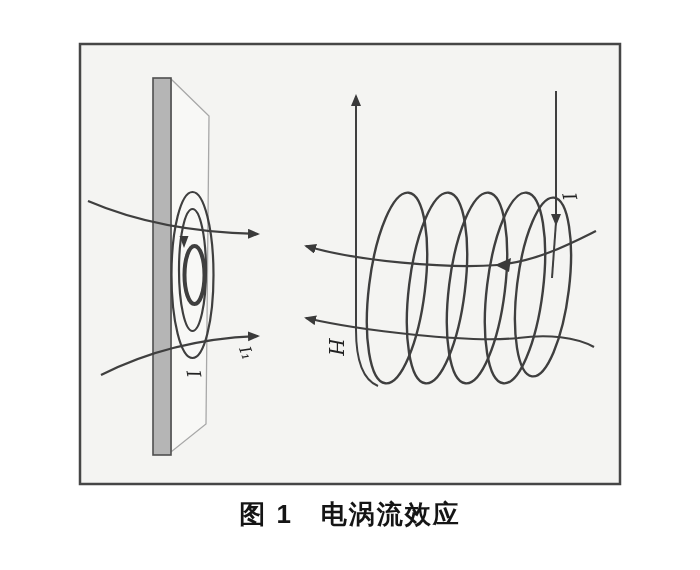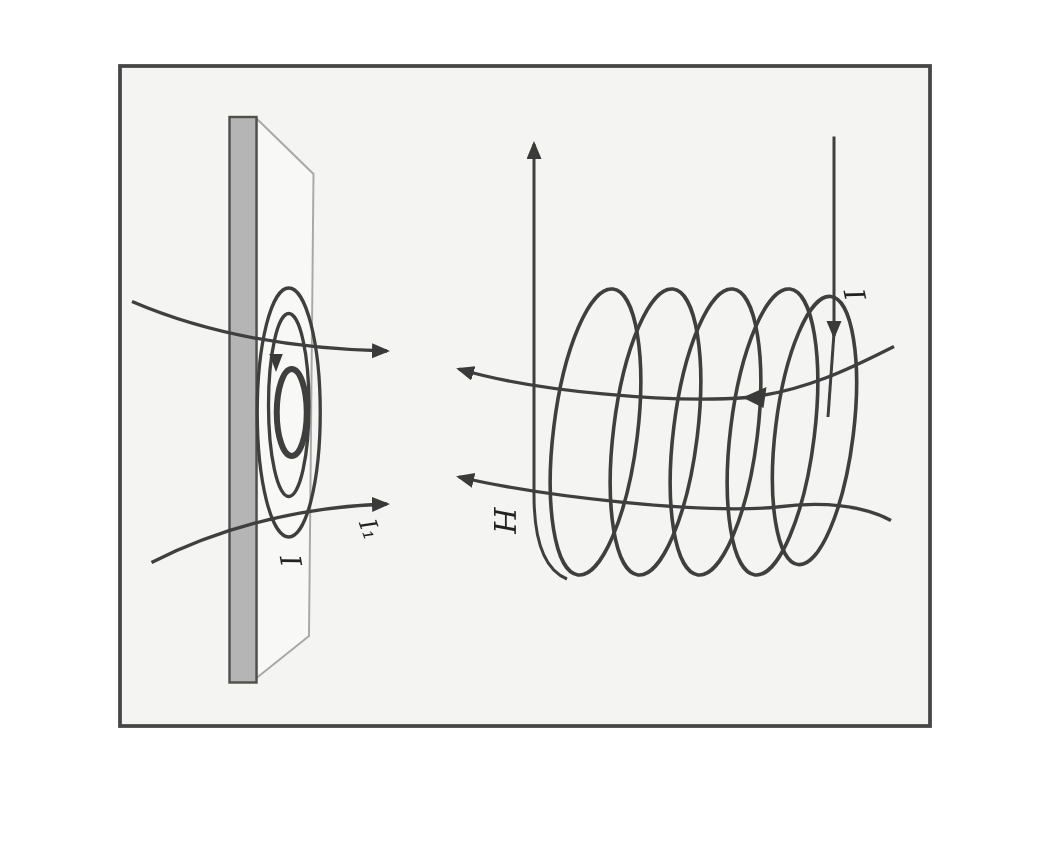--- a/index.html
+++ b/index.html
@@ -68,13 +68,14 @@
 
     <text x="567" y="201" font-family="DejaVu Serif, serif" font-style="italic" font-size="19" fill="#222" text-anchor="middle" transform="rotate(78 567 197)">I</text>
 
     <text x="336" y="354" font-family="DejaVu Serif, serif" font-style="italic" font-size="20" fill="#222" text-anchor="middle" transform="rotate(90 336 347)">H</text>
 
     <text x="193" y="380" font-family="DejaVu Serif, serif" font-style="italic" font-size="19" fill="#222" text-anchor="middle" transform="rotate(80 193 374)">I</text>
 
     <text x="246" y="358" font-family="DejaVu Serif, serif" font-style="italic" font-size="16" fill="#222" text-anchor="middle" transform="rotate(70 246 353)">I₁</text>
   </svg>
 
+  <div class="caption">图 1　电涡流效应</div>
 </div>
 
 </body></html>

